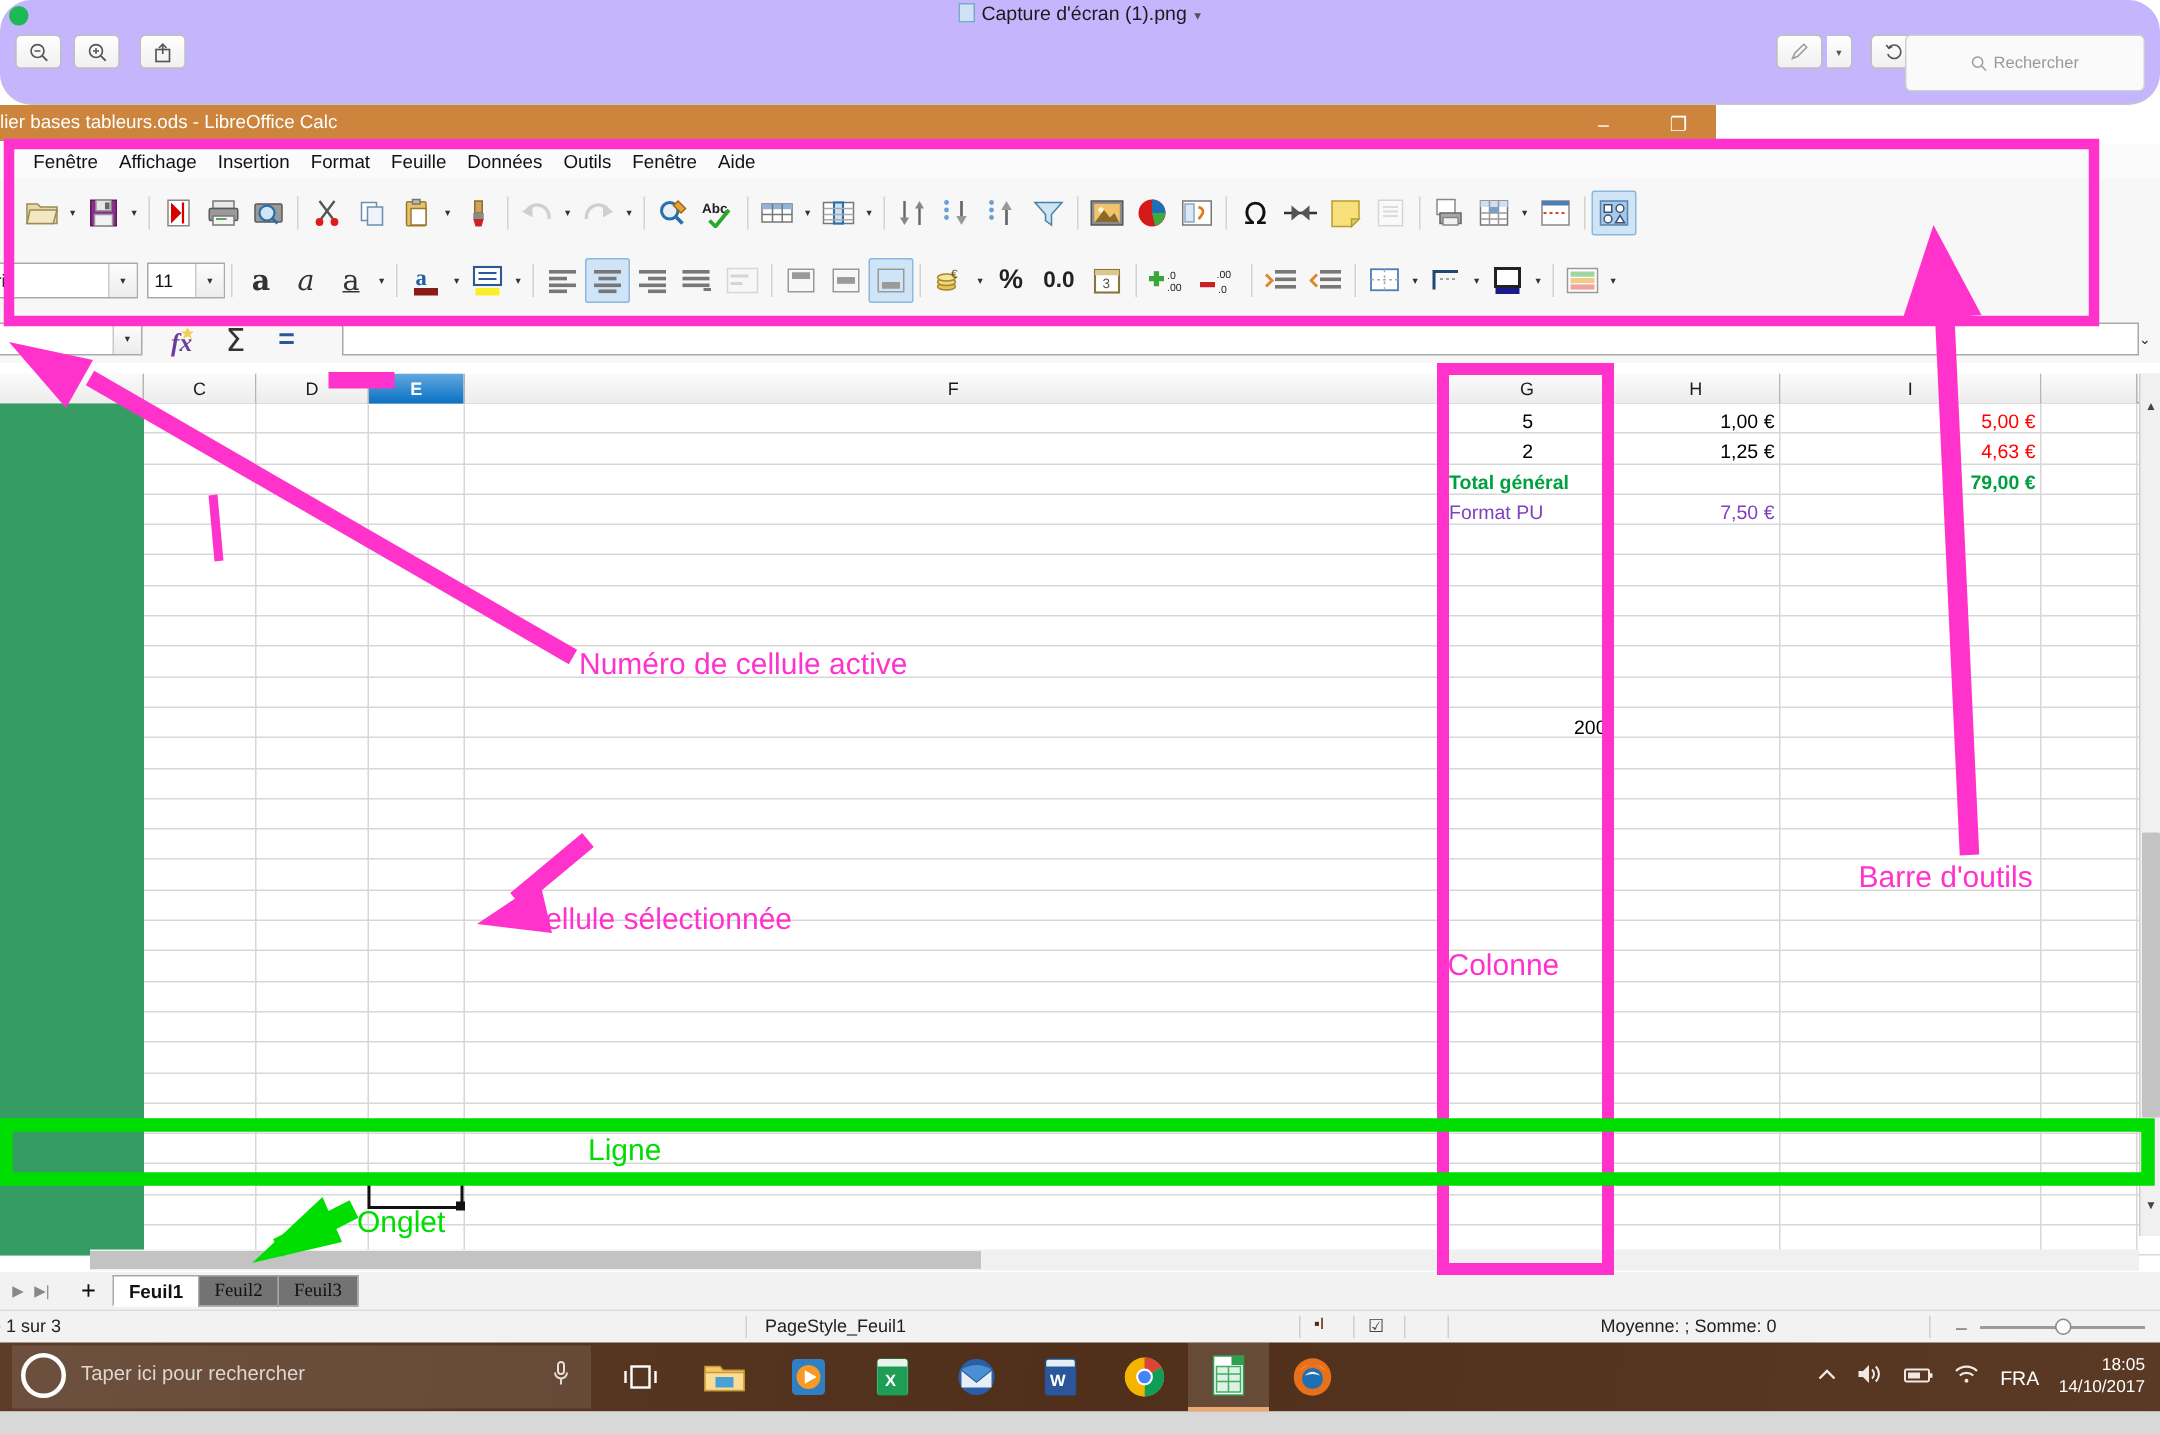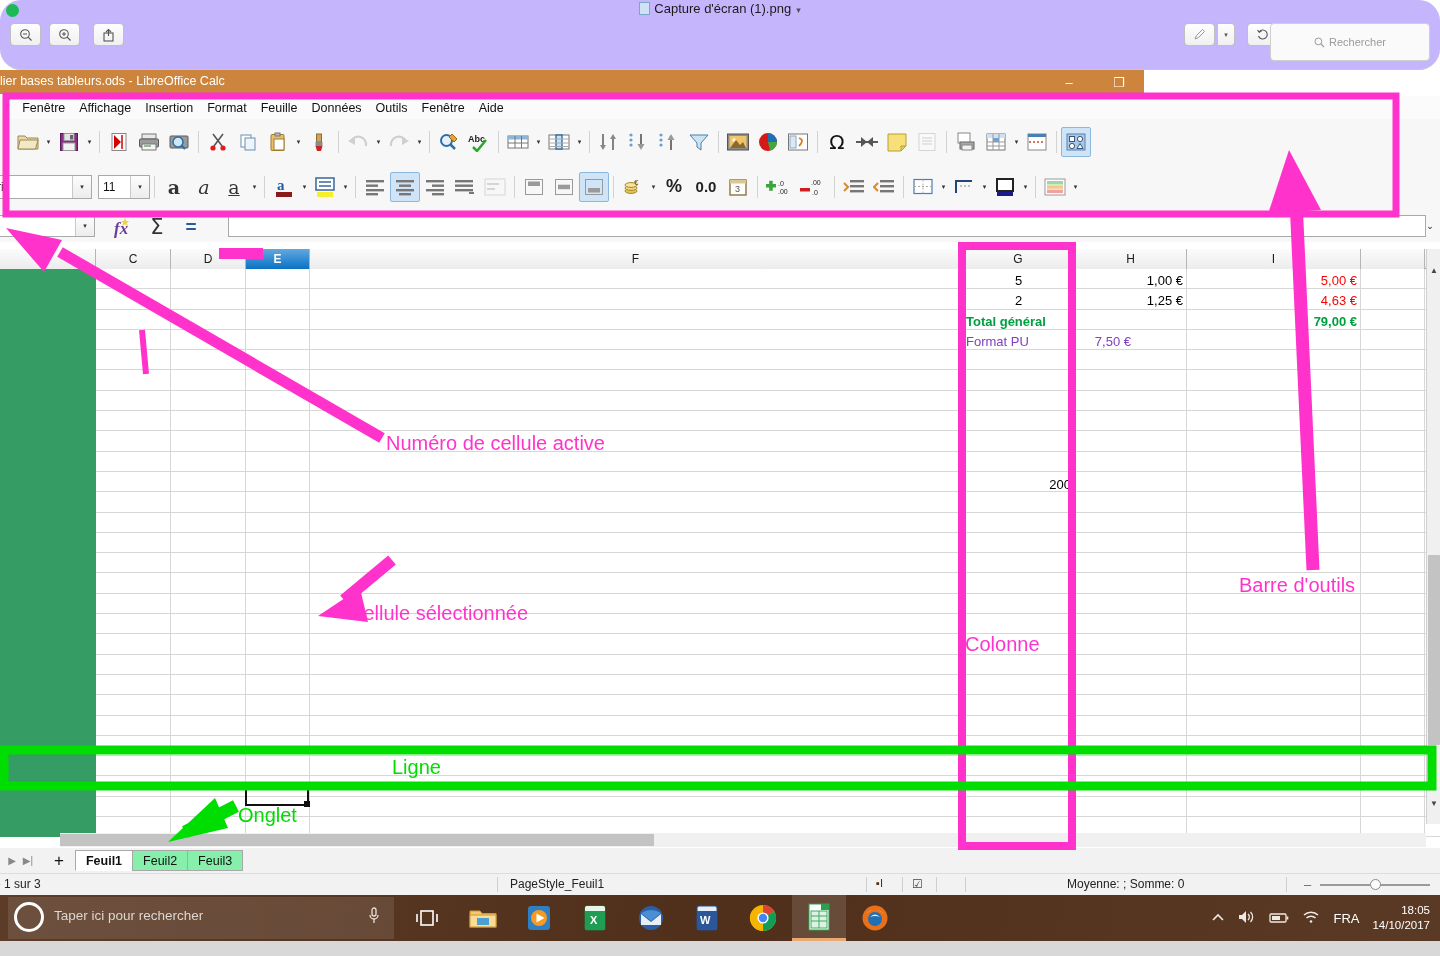--- a/index.html
+++ b/index.html
@@ -216,21 +216,21 @@
   .tabnav {
     width: 16px; height: 22px; display: flex; align-items: center;
     justify-content: center; font-size: 10px; color: #888;
   }
   .sheettab {
     height: 21px; border: 1px solid #a8a8a8; background: #fff;
     display: flex; align-items: center; padding: 0 10px;
     font-size: 12.5px; color: #111; margin-left: -1px;
   }
   .sheettab.active { font-weight: bold; border-bottom-color: #fff; background: #fff; }
-  .sheettab.inactive { background: #86efac; }
+  .sheettab.inactive { background: #737373; font-family: Liberation Serif, serif; }
 
   
   #statusbar {
     position: absolute; left: 0; top: 873px; width: 1440px; height: 22px;
     background: #f2f2f2; border-top: 1px solid #dcdcdc;
     font-size: 12px; color: #222;
   }
   .sb-item { position: absolute; top: 3px; white-space: nowrap; }
   .sb-sep { position: absolute; top: 3px; width: 1px; height: 15px; background: #cfcfcf; }
   #zoomslider { position: absolute; top: 10px; height: 2px; background: #9b9b9b; }
@@ -876,21 +876,21 @@
   <div class="cell right" style="left:1187px;top:21px;width:174px;color:#ff0000">5,00 €</div>
 
   <div class="cell" style="left:962px;top:41.5px;width:113px;justify-content:center;color:#000">2</div>
   <div class="cell right" style="left:1075px;top:41.5px;width:112px;color:#000">1,25 €</div>
   <div class="cell right" style="left:1187px;top:41.5px;width:174px;color:#ff0000">4,63 €</div>
 
   <div class="cell" style="left:962px;top:62px;width:113px;color:#00a040;font-weight:bold">Total général</div>
   <div class="cell right" style="left:1187px;top:62px;width:174px;color:#00a040;font-weight:bold">79,00 €</div>
 
   <div class="cell" style="left:962px;top:82.5px;width:113px;color:#8040c0">Format PU</div>
-  <div class="cell right" style="left:1023px;top:82.5px;width:112px;color:#8040c0">7,50 €</div>
+  <div class="cell right" style="left:1075px;top:82.5px;width:112px;color:#8040c0">7,50 €</div>
 
   <div class="cell right" style="left:962px;top:225px;width:113px;color:#000">200</div>
 
   <div id="selcell">
     <div class="handle"></div>
   </div>
 </div>
 
 <div id="vscroll">
   <div class="sc-arrow" style="top:14px">▲</div>

